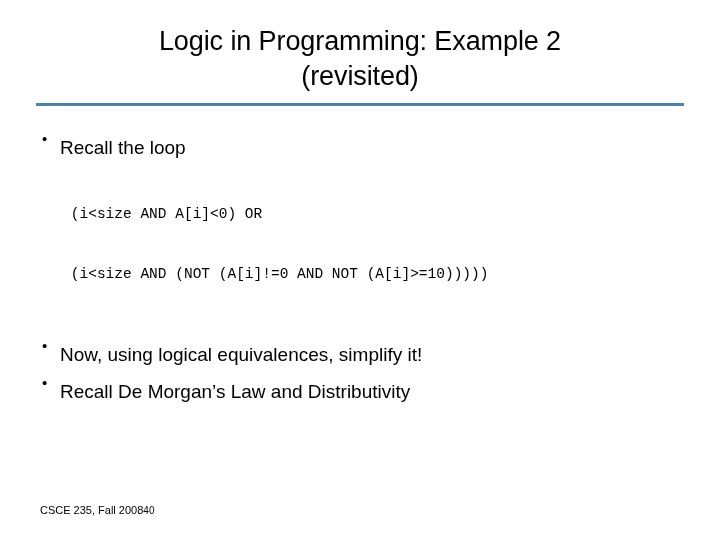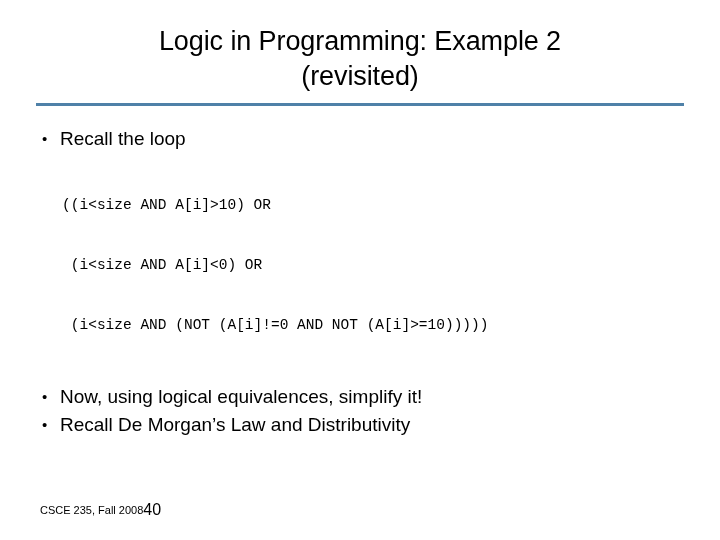--- a/index.html
+++ b/index.html
@@ -72,20 +72,21 @@
     width: 24px;
     flex: 0 0 24px;
     font-size: 15px;
     line-height: 26px;
     text-align: left;
     padding-left: 6px;
     box-sizing: border-box;
   }
   .bullet-text {
     flex: 1 1 auto;
+    margin-top: 9px;
   }
 
   
   .code-block {
     font-family: "Liberation Mono", "DejaVu Sans Mono", monospace;
     font-size: 14.5px;
     line-height: 20px;
     color: #000000;
     white-space: pre;
   }
@@ -115,21 +116,21 @@
     text-align: right;
   }
   .footer-center {
     flex: 1 1 auto;
     text-align: center;
     padding-right: 24px;
   }
   .footer-right {
     flex: 0 0 auto;
     text-align: right;
-    font-size: 16px;
+    font-size: 10px;
   }
 </style>
 </head>
 <body>
 
 <div class="slide">
 
   <div class="title-block">
     <div class="slide-title">Logic in Programming: Example 2
 (revisited)</div>
@@ -140,21 +141,20 @@
   <div class="body-block">
 
     <div class="bullet bullet-l1">
       <div class="bullet-dot">•</div>
       <div class="bullet-text">Recall the loop</div>
     </div>
 
     <div class="sp-before-code-1"></div>
 
     <div class="code-block">
-      <div class="code-line">   ((i&lt;size AND A[i]&gt;10) OR</div>
       <div class="code-line">    (i&lt;size AND A[i]&lt;0) OR</div>
       <div class="code-line">    (i&lt;size AND (NOT (A[i]!=0 AND NOT (A[i]&gt;=10)))))</div>
     </div>
 
     <div class="sp-after-code-1"></div>
 
     <div class="bullet bullet-l1">
       <div class="bullet-dot">•</div>
       <div class="bullet-text">Now, using logical equivalences, simplify it!</div>
     </div>

